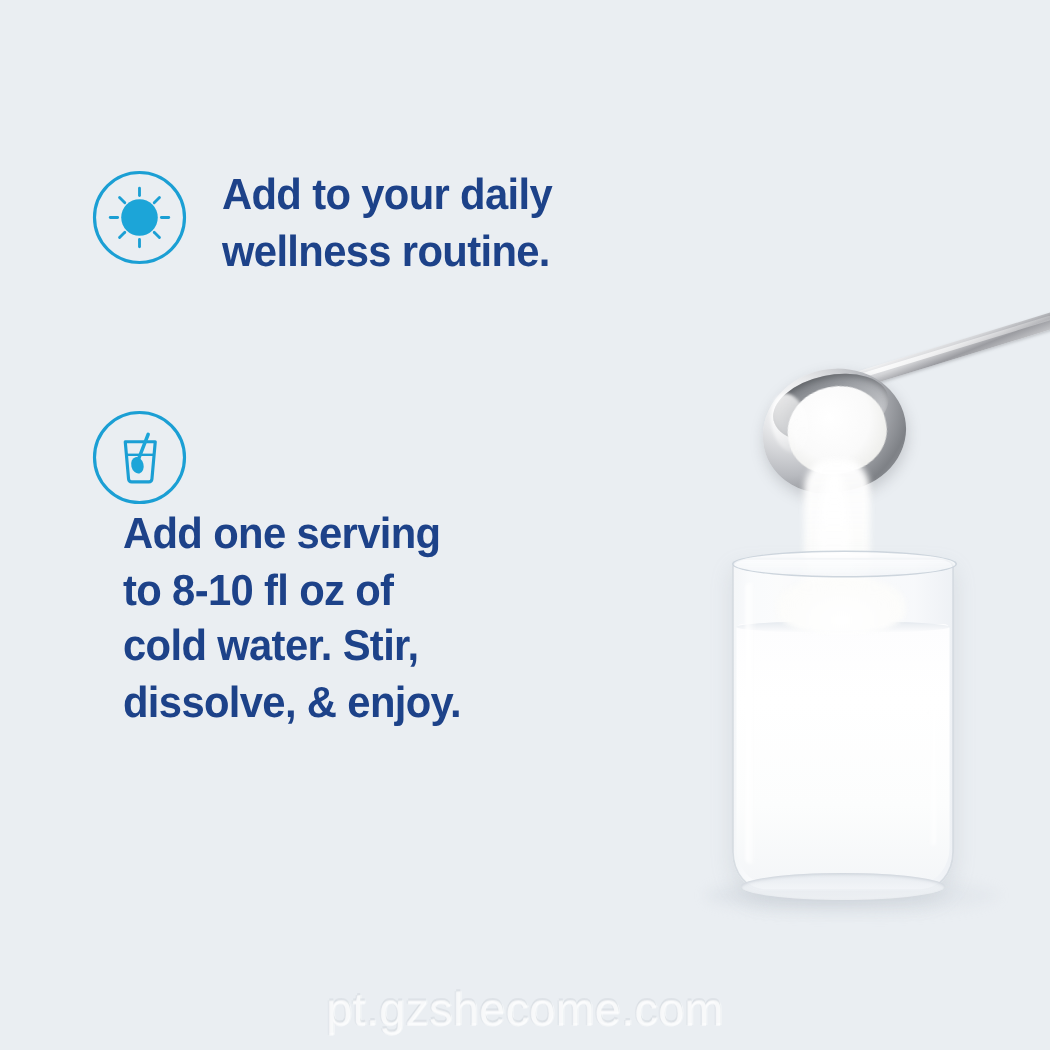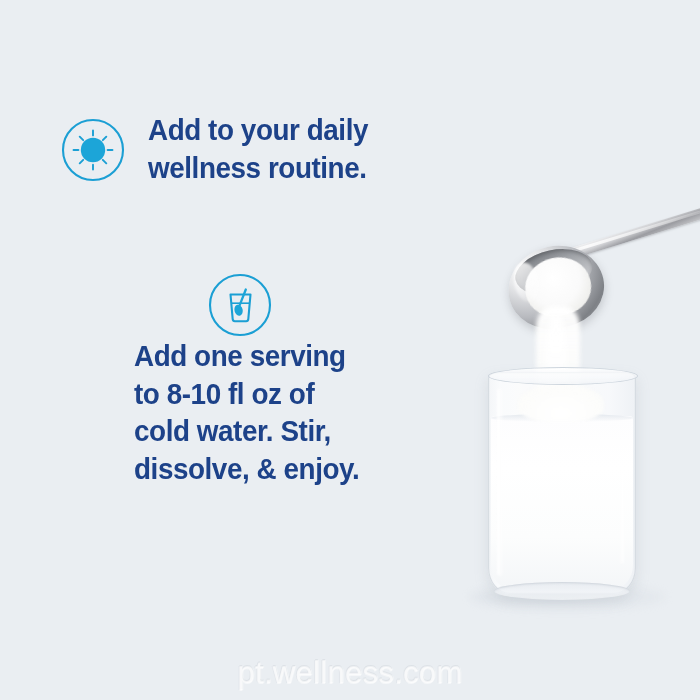--- a/index.html
+++ b/index.html
@@ -20,21 +20,20 @@
     width: 700px;
     height: 700px;
     background: #eaeef2;
     overflow: hidden;
   }
 
   
   .instruction-block {
     position: absolute;
     display: flex;
-    align-items: center;
   }
   #block-1 { left: 60px; top: 112px; width: 360px; }
   #block-2 { left: 60px; top: 272px; width: 360px; flex-direction: column; }
 
   .icon-wrap {
     flex: 0 0 auto;
     width: 66px;
     height: 66px;
     position: relative;
   }
@@ -341,15 +340,15 @@
       <div class="glass-liquid"></div>
       <div class="glass-surface"></div>
       <div class="glass-mound"></div>
       <div class="glass-rim"></div>
       <div class="glass-highlight-l"></div>
       <div class="glass-highlight-r"></div>
       <div class="glass-base"></div>
     </div>
   </div>
 
-  <div id="watermark">pt.wellness.com</div>
+  <div id="watermark">pt.gzshecome.com</div>
 
 </div>
 
 </body></html>

